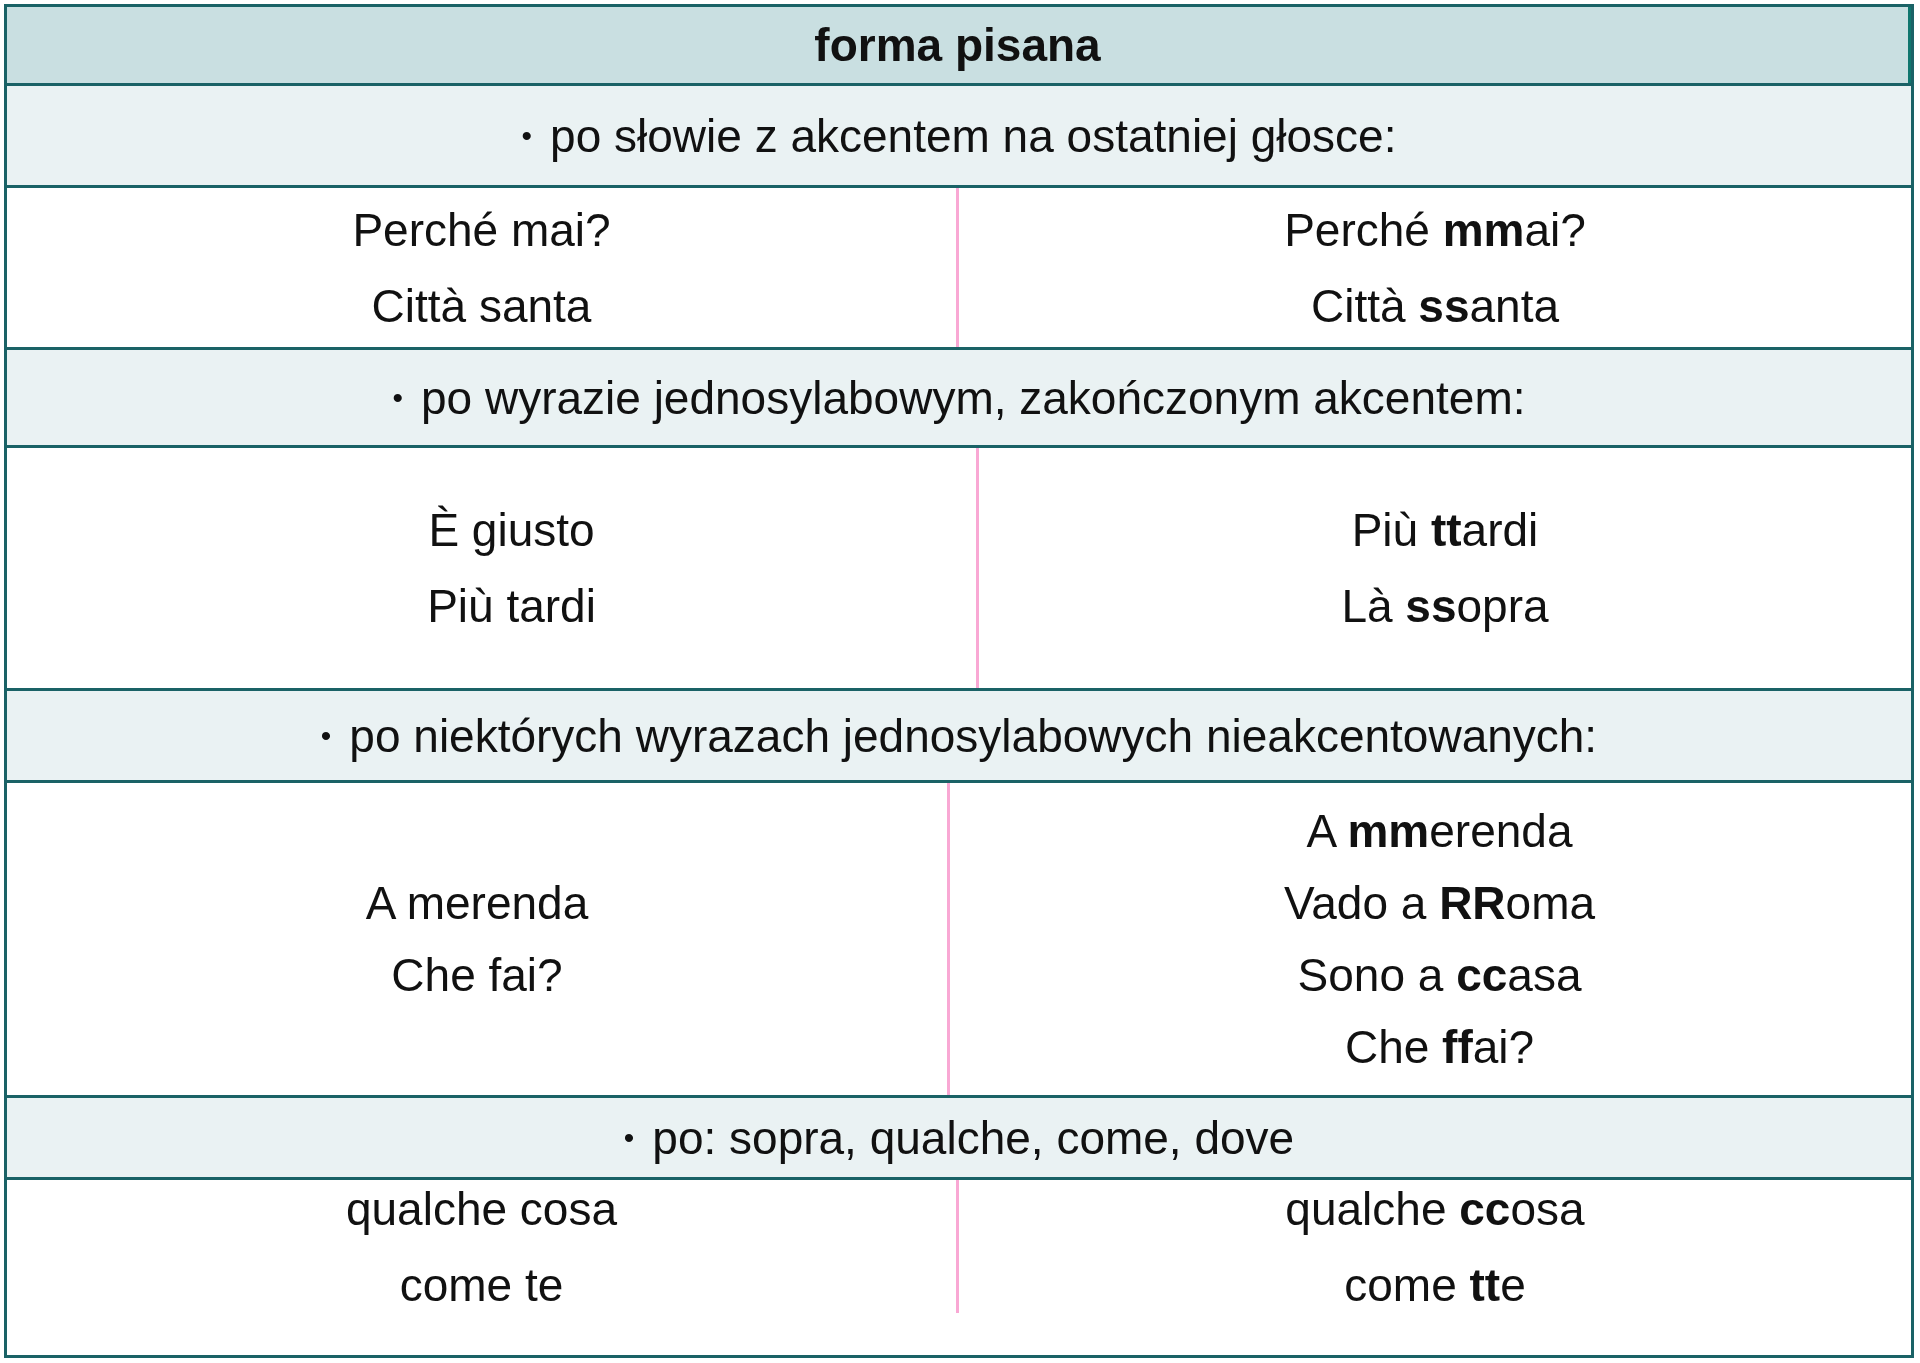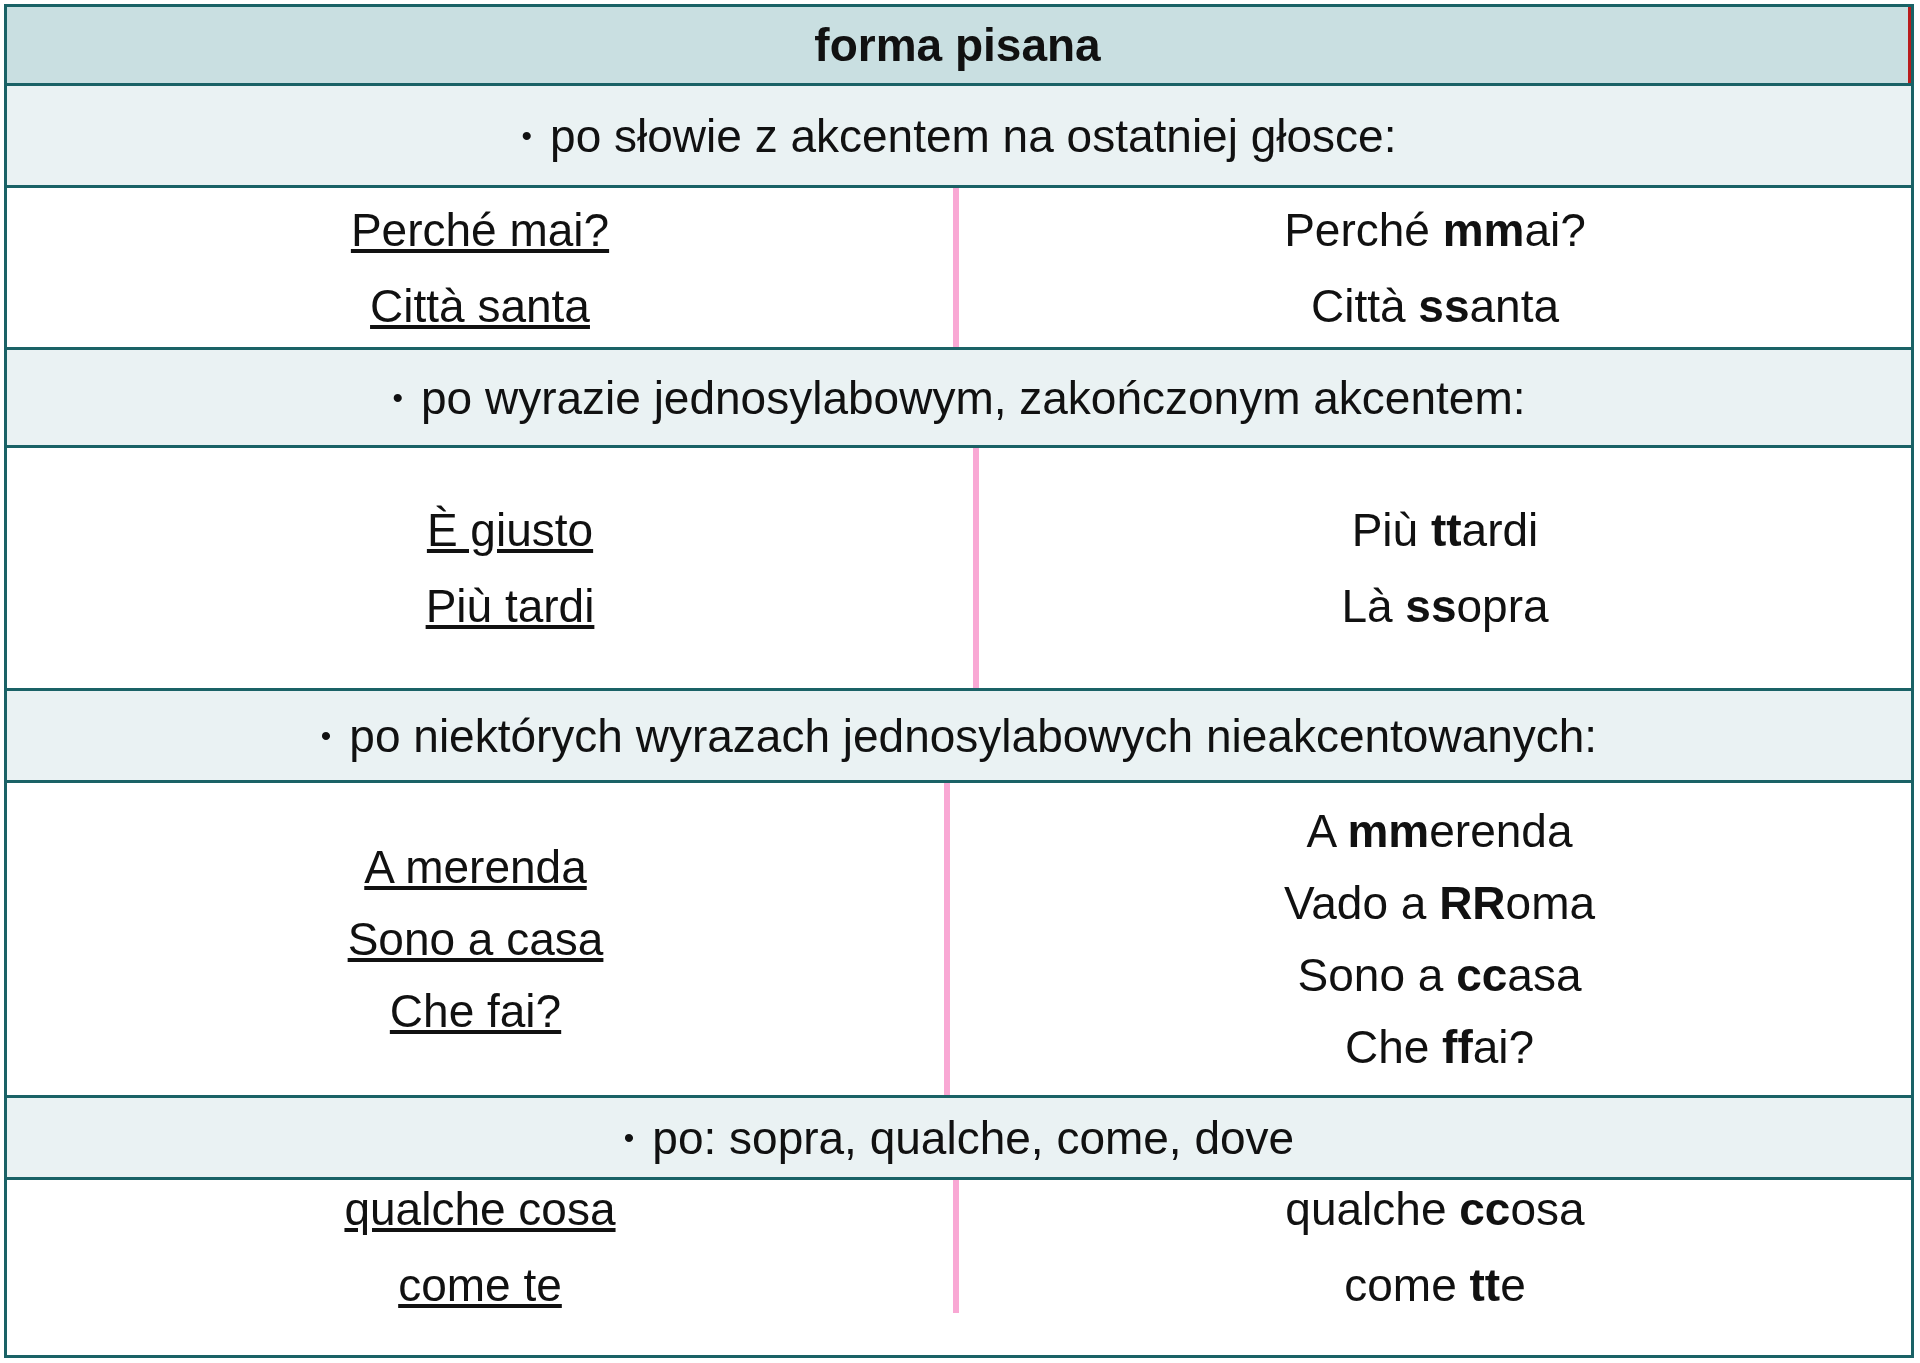--- a/index.html
+++ b/index.html
@@ -5,28 +5,28 @@
   html, body { margin:0; padding:0; background:#ffffff; }
   body { width:1920px; height:1363px; position:relative; overflow:hidden;
          font-family:"Liberation Sans", "DejaVu Sans", sans-serif; color:#111; }
   .tbl { position:absolute; left:4px; top:4px; width:1910px; height:1354px;
          border:3px solid #1a6266; box-sizing:border-box; }
   .row { position:absolute; left:0; right:0; box-sizing:border-box; }
   .row + .row { border-top:3px solid #1a6266; }
   .hdr { background:#c9dfe1; display:flex; }
   .hdr .cell { flex:1; display:flex; align-items:center; justify-content:center;
                font-weight:bold; font-size:46px; }
-  .hdr .cell:first-child { border-right:3px solid #b91c1c; }
+  .hdr .cell:first-child { border-right:3px solid #0f766e; }
   .sec { background:#eaf2f3; display:flex; align-items:center; justify-content:center;
          font-size:46px; }
   .sec .bullet { margin-right:18px; font-size:30px; }
   .data { background:#fff; display:flex; }
   .data .col { width:50%; display:flex; flex-direction:column; justify-content:center;
                align-items:center; box-sizing:border-box; }
-  .data .col:first-child { border-right:6px solid #f9a8d4;text-decoration:underline; }
+  .data .col:first-child { border-right:3px solid #f9a8d4; }
   .line { font-size:46px; line-height:76px; white-space:pre; }
   .line b { font-weight:bold; }
   .data.tight .line { line-height:72px; }
 </style>
 </head>
 <body>
 
 <div class="tbl">
 
   <div class="row hdr" style="top:0;height:76px;">
@@ -63,21 +63,20 @@
     </div>
   </div>
 
   <div class="row sec" style="top:681px;height:92px;">
     <span class="bullet">•</span>
     <span>po niektórych wyrazach jednosylabowych nieakcentowanych:</span>
   </div>
   <div class="row data tight" style="top:773px;height:315px;gap:18px;">
     <div class="col">
       <div class="line">A merenda</div>
-      <div class="line">Sono a casa</div>
       <div class="line">Che fai?</div>
     </div>
     <div class="col">
       <div class="line"><span>A </span><b>mm</b><span>erenda</span></div>
       <div class="line"><span>Vado a </span><b>RR</b><span>oma</span></div>
       <div class="line"><span>Sono a </span><b>cc</b><span>asa</span></div>
       <div class="line"><span>Che </span><b>ff</b><span>ai?</span></div>
     </div>
   </div>
 

